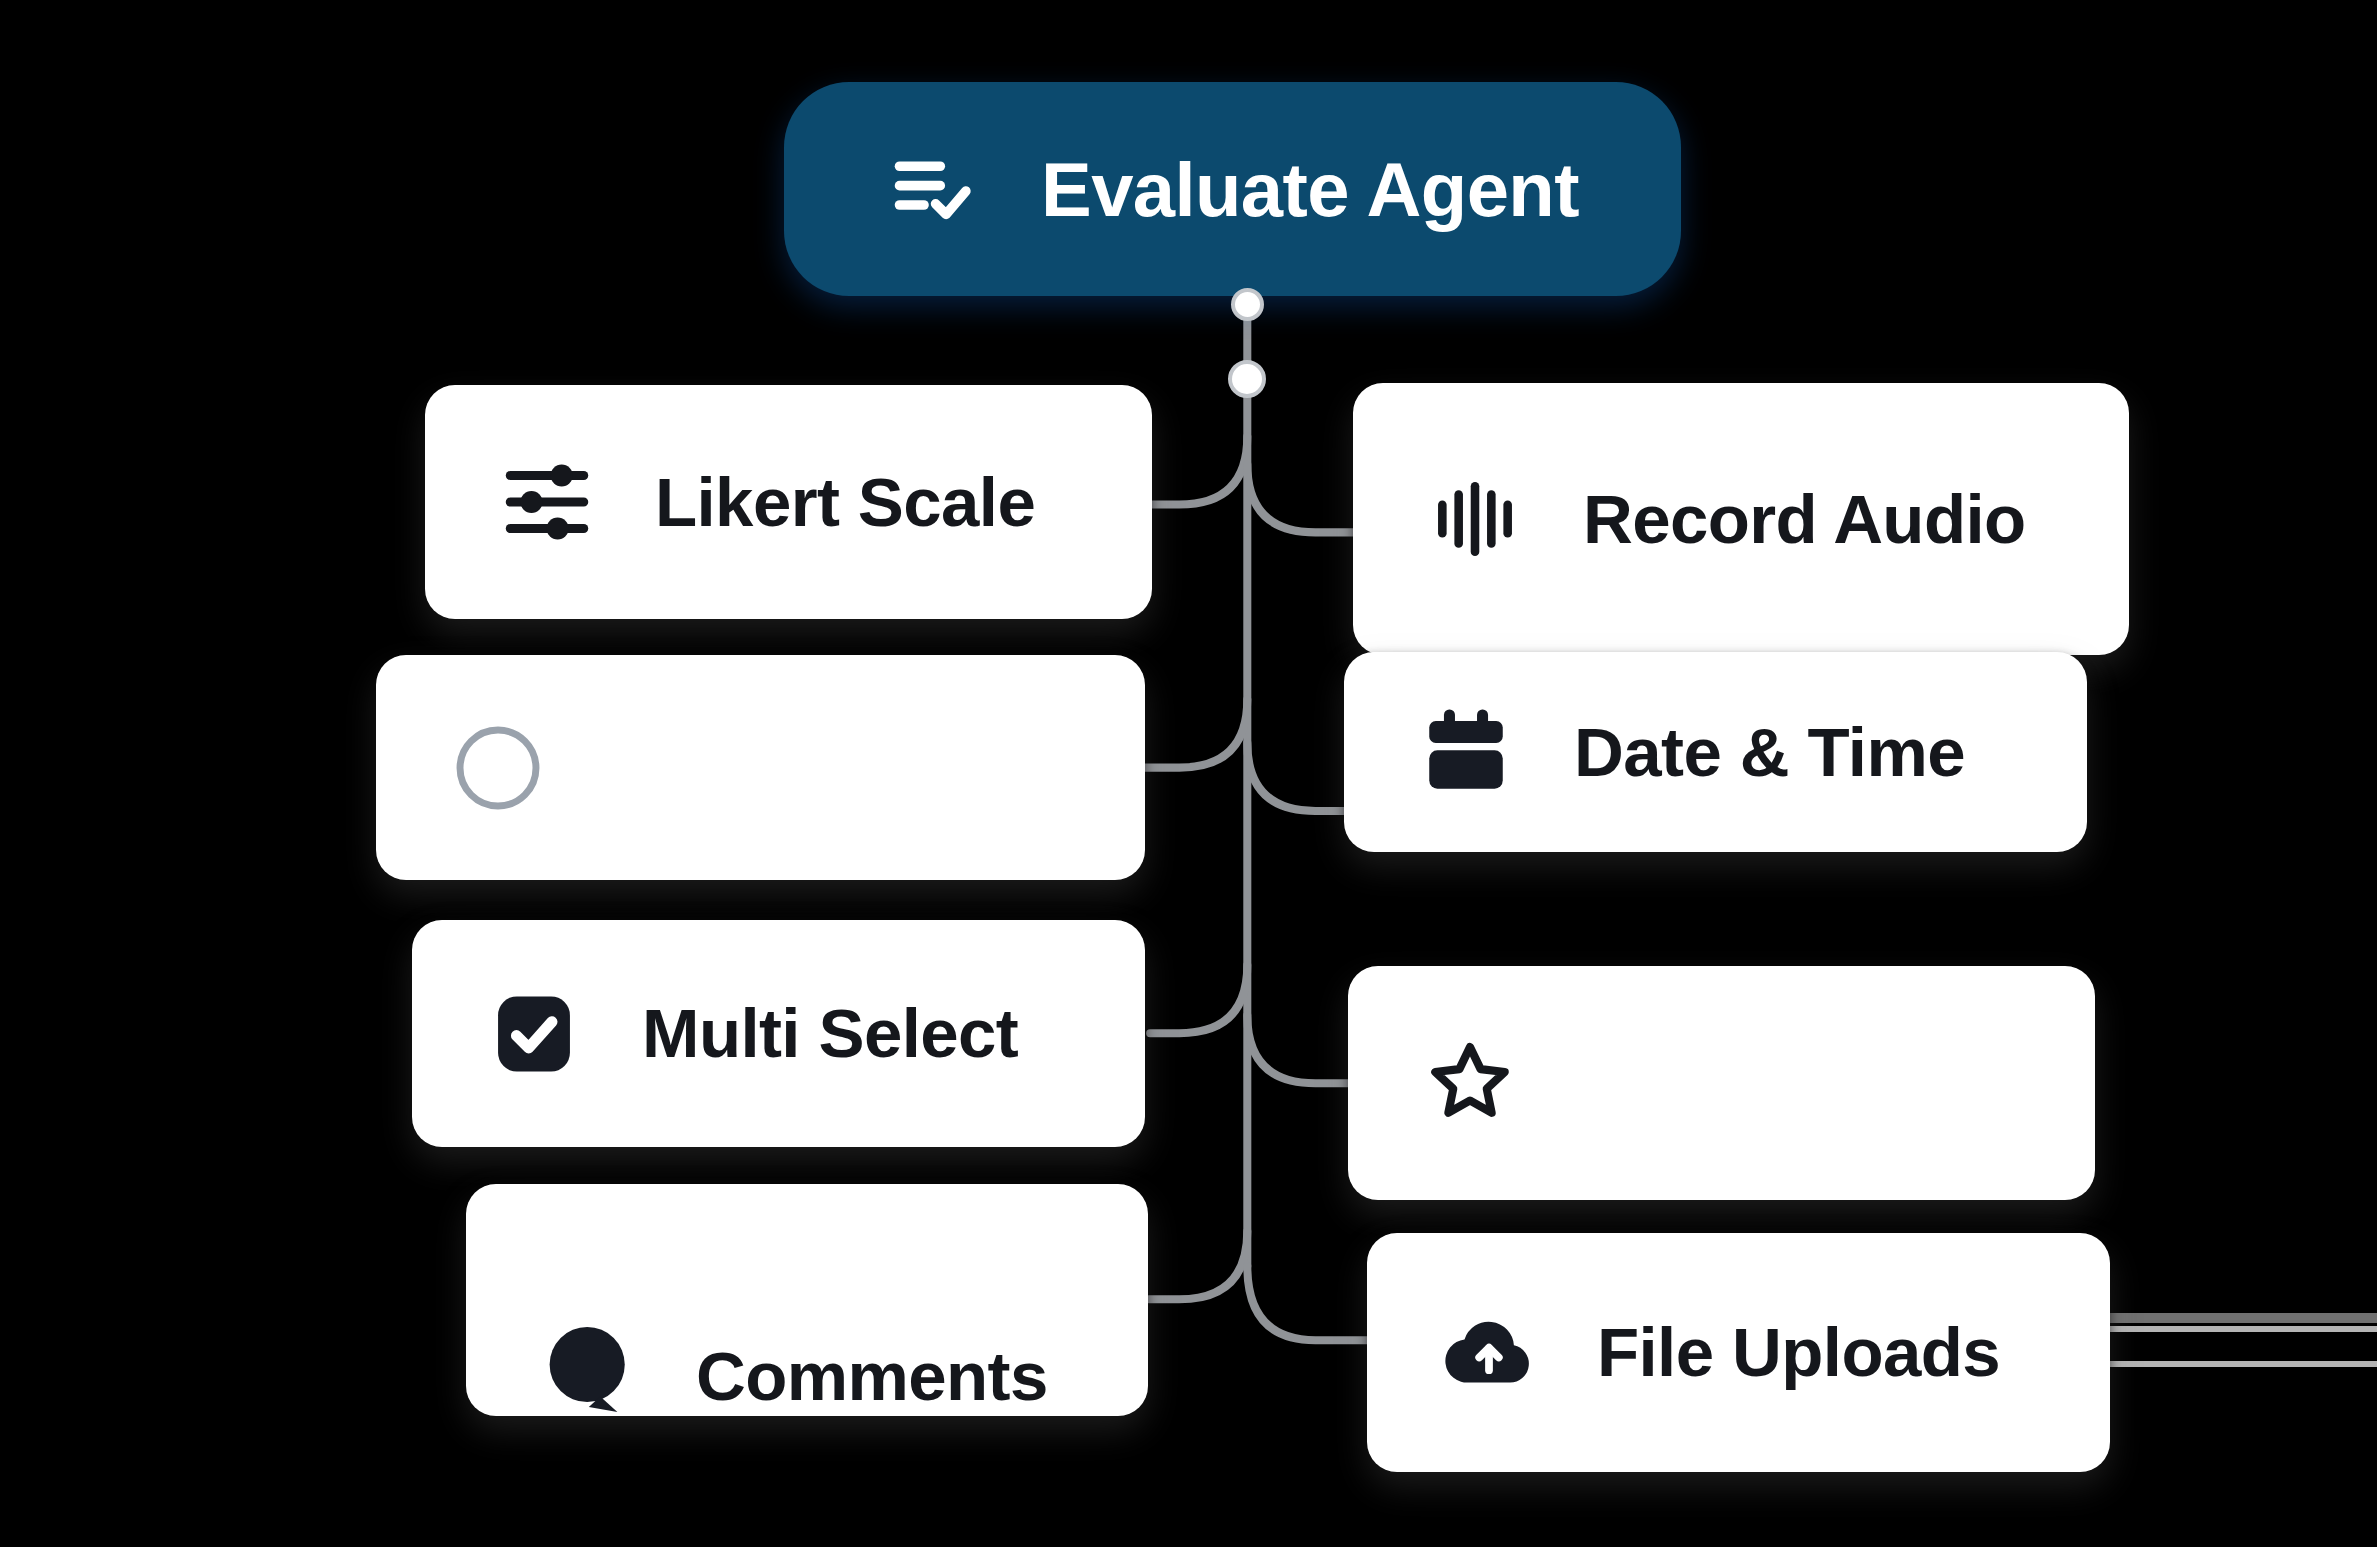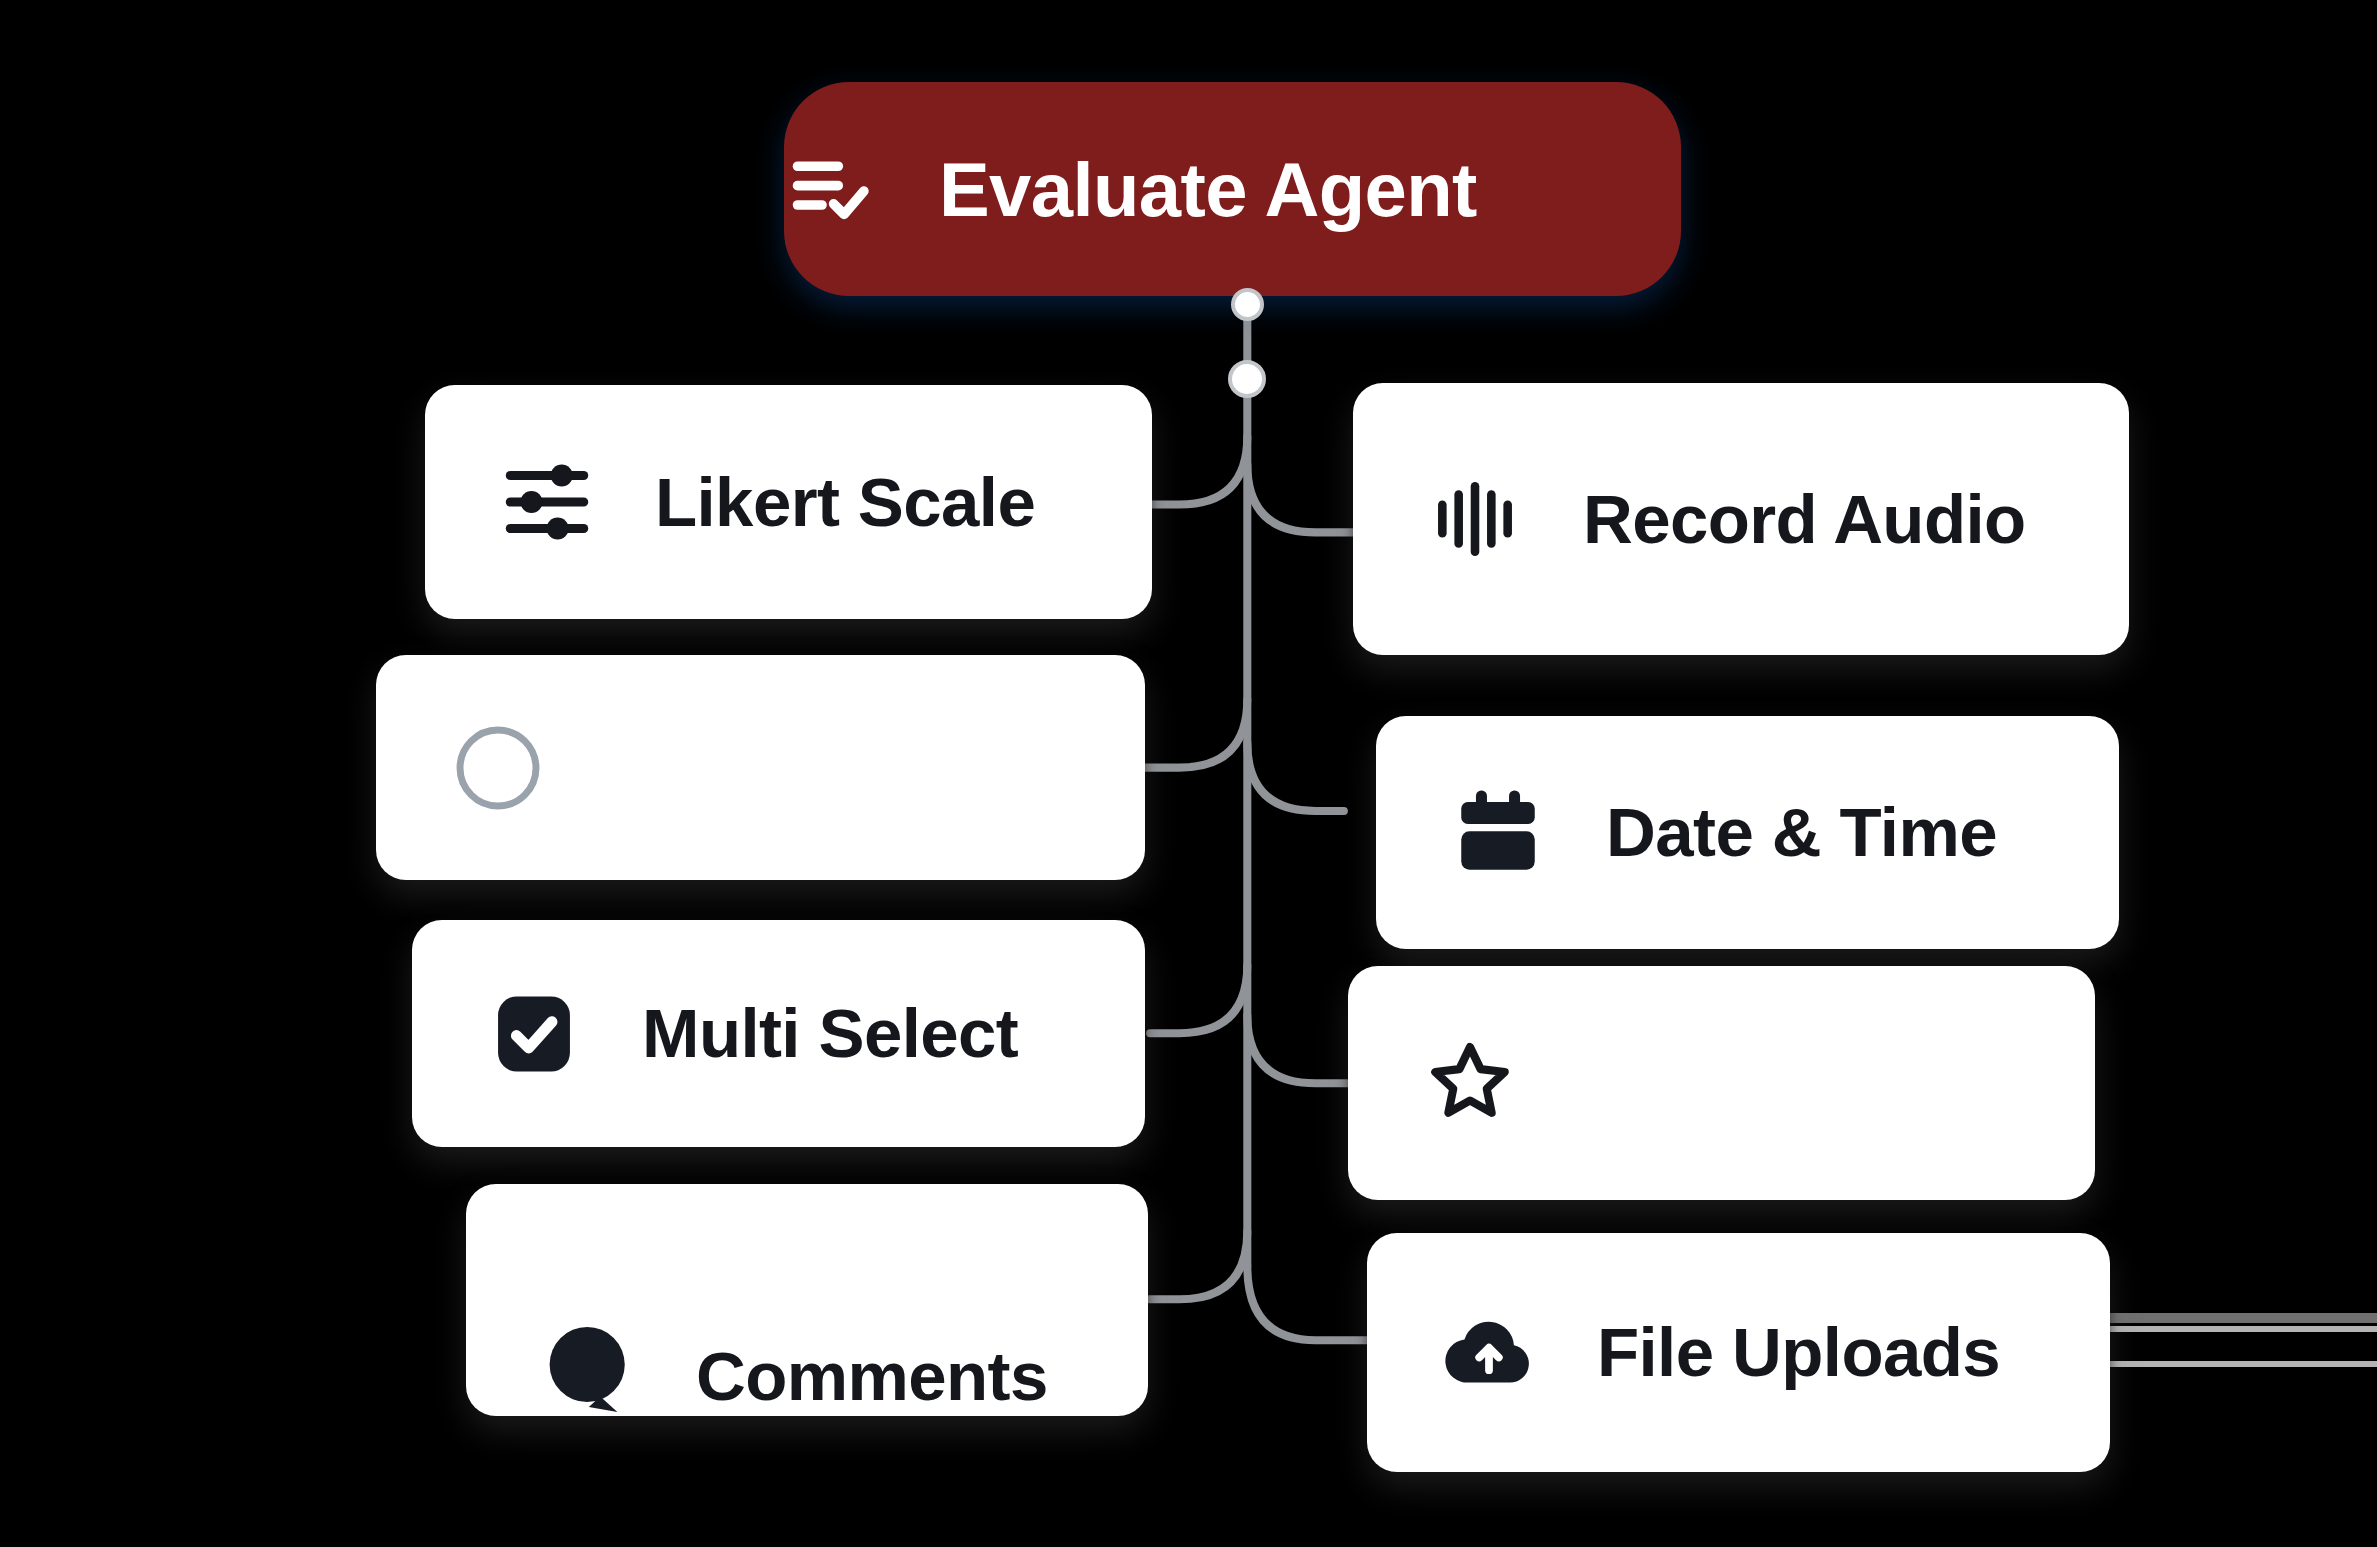--- a/index.html
+++ b/index.html
@@ -17,24 +17,25 @@
   }
   svg.connectors {
     position: absolute;
     left: 0; top: 0;
     width: 2377px; height: 1547px;
   }
   .root-node {
     position: absolute;
     left: 784px; top: 82px;
     width: 897px; height: 214px;
-    background: #7f1d1d;
+    background: #0c4a6e;
     border-radius: 65px;
     display: flex;
     align-items: center;
+    justify-content: center;
     gap: 62px;
     color: #ffffff;
     font-size: 76px;
     font-weight: 700;
     letter-spacing: -0.6px;
     box-shadow: 0 11px 31px rgba(24,119,242,0.25), 0 5px 12.4px rgba(0,0,0,0.55);
   }
   .root-node .icon { width: 93px; height: 93px; flex: none; }
   .card {
     position: absolute;
@@ -52,21 +53,21 @@
     box-shadow: 0 15px 34px rgba(125,125,125,0.22), 0 5px 11px rgba(0,0,0,0.6);
   }
   .card .icon { width: 98px; height: 98px; flex: none; }
   .icon svg { width: 100%; height: 100%; display: block; }
 
   .card-likert   { left: 425px;  top: 385px;  width: 727px; height: 234px; }
   .card-single   { left: 376px;  top: 655px; width: 769px; height: 225px; }
   .card-multi    { left: 412px;  top: 920px; width: 733px; height: 227px; }
   .card-comments { left: 466px;  top: 1184px; width: 682px; height: 232px; align-items: flex-end; }
   .card-record   { left: 1353px; top: 383px;  width: 776px; height: 272px; }
-  .card-date     { left: 1344px; top: 716px; width: 743px; height: 233px; margin-left: 32px; }
+  .card-date     { left: 1344px; top: 652px; width: 743px; height: 200px; }
   .card-star     { left: 1348px; top: 966px; width: 747px; height: 234px; }
   .card-file     { left: 1367px; top: 1233px; width: 743px; height: 239px; }
 
   .dot {
     position: absolute;
     background: #ffffff;
     border: 4.3px solid #c2c6cb;
     border-radius: 50%;
     box-sizing: border-box;
   }

